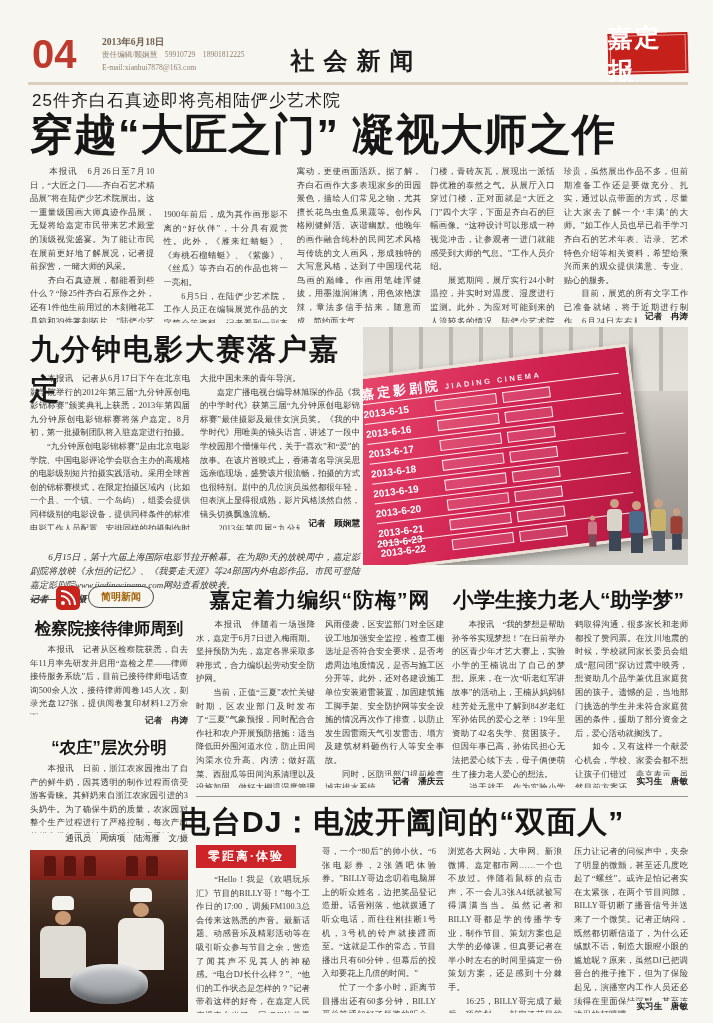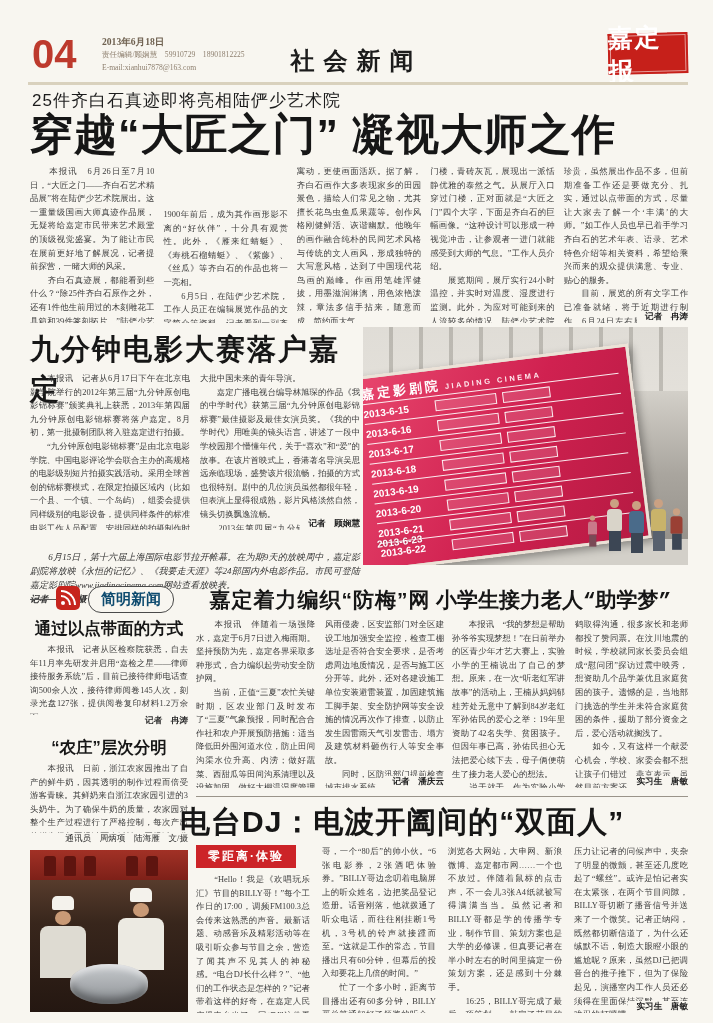--- a/index.html
+++ b/index.html
@@ -17,22 +17,22 @@
   .pagenum{font-size:40px;font-weight:900;color:#bd3a2d;font-family:"Liberation Sans",sans-serif;}
   .m-small{font-size:7.6px;color:#8d7f6e;line-height:1.65;}
   .m-date{font-size:9.6px;font-weight:bold;color:#6d5f4e;}
   .section-title{font-size:24px;font-weight:900;letter-spacing:9px;color:#1c1c1c;
                  font-family:Liberation Sans, sans-serif;}
   .logo{background:#c6201a;color:#fff;display:flex;align-items:center;justify-content:center;
         font-weight:900;font-size:25px;letter-spacing:2px;transform:rotate(-1.5deg);
         box-shadow:inset 0 0 0 2px #c6201a, inset 0 0 0 3px rgba(255,255,255,.55);}
   .rule{background:#d9d1bd;}
   
-  .badge-pill{border:1.4px solid #4a4a4a;border-radius:13px;padding:3px 12px;font-size:15px;
-              font-weight:900;color:#0c4a6e;background:#f8f6f0;font-family:"Liberation Sans",sans-serif;}
+  .badge-pill{border:1.4px solid #4a4a4a;border-radius:13px;padding:3px 12px;font-size:10px;
+              font-weight:900;color:#a16207;background:#f8f6f0;font-family:"Liberation Sans",sans-serif;}
   .rss{width:24px;height:24px;background:#c6241d;border-radius:5px;position:relative;overflow:hidden;}
   .rss i{position:absolute;border:0 solid #fff;border-radius:0 100% 0 0;}
   .rss .a1{left:5px;bottom:5px;width:8px;height:8px;border-top-width:2.6px;border-right-width:2.6px;}
   .rss .a2{left:5px;bottom:5px;width:13px;height:13px;border-top-width:2.6px;border-right-width:2.6px;}
   .rss .dot{position:absolute;left:5px;bottom:5px;width:4px;height:4px;background:#fff;border-radius:50%;}
   .caption{font-size:9px;font-style:italic;line-height:1.55;text-align:justify;color:#333;
            white-space:pre-line;}
   .tag-red{background:#cc2428;color:#fff;font-weight:bold;font-size:12px;letter-spacing:2px;
            padding:3px 12px;font-family:"Liberation Sans",sans-serif;}
   
@@ -193,21 +193,21 @@
   <div class="abs" style="left:30px;top:585px;width:158px;height:28px;">
     <div class="abs" style="left:0;top:14px;width:34px;border-top:1.5px solid #555;"></div>
     <div class="rss abs" style="left:26px;top:1px;">
         <i class="a2"></i>
         <i class="a1"></i>
         <span class="dot"></span>
       </div>
     <div class="badge-pill abs" style="left:58px;top:1px;">简明新闻</div>
   </div>
 
-  <div class="abs art-headline" style="left:30px;top:618px;width:158px;font-size:16.5px;text-align:center;">通过以点带面的方式</div>
+  <div class="abs art-headline" style="left:30px;top:618px;width:158px;font-size:16.5px;text-align:center;">检察院接待律师周到</div>
   <div class="abs coltext" style="left:30px;top:643px;width:158px;height:72px;">　　本报讯　记者从区检察院获悉，自去年11月率先研发并启用“嘉检之星——律师接待服务系统”后，目前已接待律师电话查询500余人次，接待律师阅卷145人次，刻录光盘127张，提供阅卷复印材料1.2万余页。</div>
   <div class="abs" style="left:30px;top:715px;width:158px;text-align:right;font-weight:bold;font-size:8.6px;">记者　冉涛</div>
 
   <div class="abs art-headline" style="left:30px;top:737px;width:158px;font-size:16.5px;text-align:center;">“农庄”层次分明</div>
   <div class="abs coltext" style="left:30px;top:762px;width:158px;height:74px;">　　本报讯　日前，浙江农家园推出了自产的鲜牛奶，因其透明的制作过程而倍受游客青睐。其鲜奶来自浙江农家园引进的3头奶牛。为了确保牛奶的质量，农家园对整个生产过程进行了严格控制，每次产出的鲜牛奶都要经过两次过滤，再经过40分钟的高温杀菌才能上桌（见下图）。</div>
   <div class="abs" style="left:30px;top:833px;width:158px;text-align:right;font-weight:normal;font-size:8.6px;background:#f8f6f0;">通讯员　周炳项　陆海雁　文/摄</div>
 
   <div class="abs milk" style="left:30px;top:850px;width:158px;height:162px;">
     <div class="shelf"></div>
     <div class="bottle" style="left:14px;"></div>
@@ -231,21 +231,21 @@
   <div class="abs art-headline" style="left:196px;top:586px;width:248px;font-size:21px;text-align:center;letter-spacing:1px;">嘉定着力编织“防梅”网</div>
   <div class="abs colwrap" style="left:196px;top:618px;width:248px;height:170px;gap:10px;">
     <div class="coltext" style="flex:1;">　　本报讯　伴随着一场强降水，嘉定于6月7日进入梅雨期。坚持预防为先，嘉定各界采取多种形式，合力编织起劳动安全防护网。
 　　当前，正值“三夏”农忙关键时期，区农业部门及时发布了“三夏”气象预报，同时配合合作社和农户开展预防措施：适当降低田外围河道水位，防止田间沟渠水位升高、内涝；做好蔬菜、西甜瓜等田间沟系清理以及设施加固，做好大棚温湿度管理和病虫害监测、防治。
 　　施工工地上的工棚难以经受暴</div>
     <div class="coltext" style="flex:1;">风雨侵袭，区安监部门对全区建设工地加强安全监控，检查工棚选址是否符合安全要求，是否考虑周边地质情况，是否与施工区分开等。此外，还对各建设施工单位安装避雷装置，加固建筑施工脚手架、安全防护网等安全设施的情况再次作了排查，以防止发生因雷雨天气引发雷击、塌方及建筑材料砸伤行人等安全事故。
 　　同时，区防汛部门提前检查城市排水系统，提前排空积水，做好城市排涝准备，食品、卫生、仓储等部门及时采取防潮、防霉措施，确保万无一失“出梅”。</div>
     <div class="byline">记者　潘庆云</div>
   </div>
 
-  <div class="abs art-headline" style="left:436px;top:586px;width:236px;font-size:21px;text-align:left;font-family:Liberation Mono, monospace;">小学生接力老人“助学梦”</div>
+  <div class="abs art-headline" style="left:448px;top:586px;width:236px;font-size:21px;text-align:right;">小学生接力老人“助学梦”</div>
   <div class="abs colwrap" style="left:452px;top:618px;width:236px;height:170px;gap:10px;">
     <div class="coltext" style="flex:1;">　　本报讯　“我的梦想是帮助孙爷爷实现梦想！”在日前举办的区青少年才艺大赛上，实验小学的王楠说出了自己的梦想。原来，在一次“听老红军讲故事”的活动上，王楠从妈妈郁桂芳处无意中了解到84岁老红军孙佑民的爱心之举：19年里资助了42名失学、贫困孩子。但因年事已高，孙佑民担心无法把爱心续下去，母子俩便萌生了接力老人爱心的想法。
 　　说干就干，作为实验小学家委会副秘书长的郁桂芳立即与学校大队辅导员燕京、家委会秘书长陈翊</div>
     <div class="coltext" style="flex:1;">鹤取得沟通，很多家长和老师都投了赞同票。在汶川地震的时候，学校就同家长委员会组成“慰问团”探访过震中映秀，想资助几个品学兼优且家庭贫困的孩子。遗憾的是，当地部门挑选的学生并未符合家庭贫困的条件，援助了部分资金之后，爱心活动就搁浅了。
 　　如今，又有这样一个献爱心机会，学校、家委会都不想让孩子们错过。燕京表示，虽然目前方案还在策划中，但大致的方向确定：“孩子们的经济条件有限，所以我们想和贫困、失学儿童进行结对。”</div>
     <div class="byline">实习生　唐敏</div>
   </div>
 
   <div class="abs" style="left:196px;top:796px;width:492px;height:1px;background:#9a948a;"></div>
 

